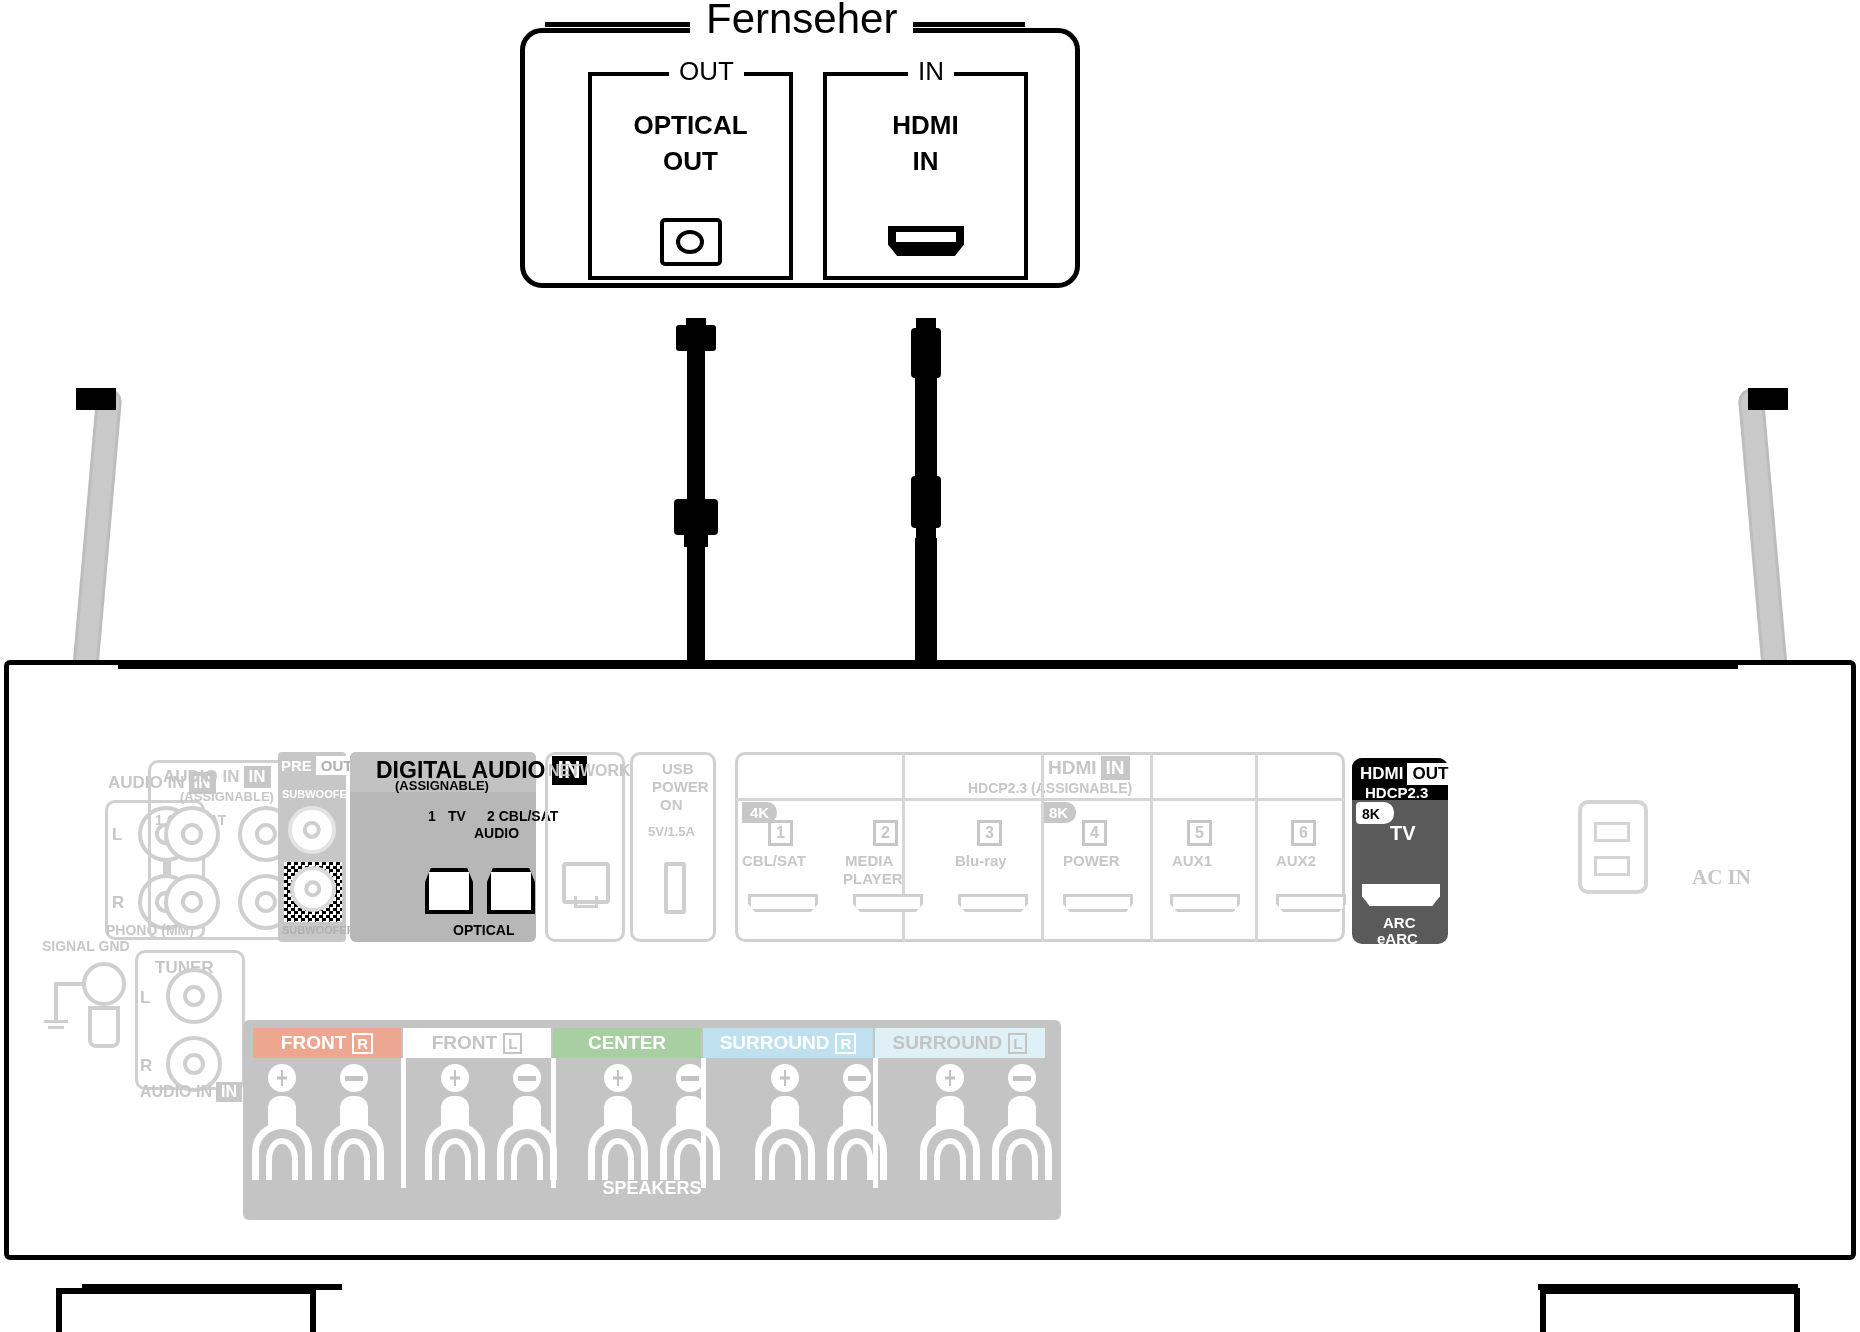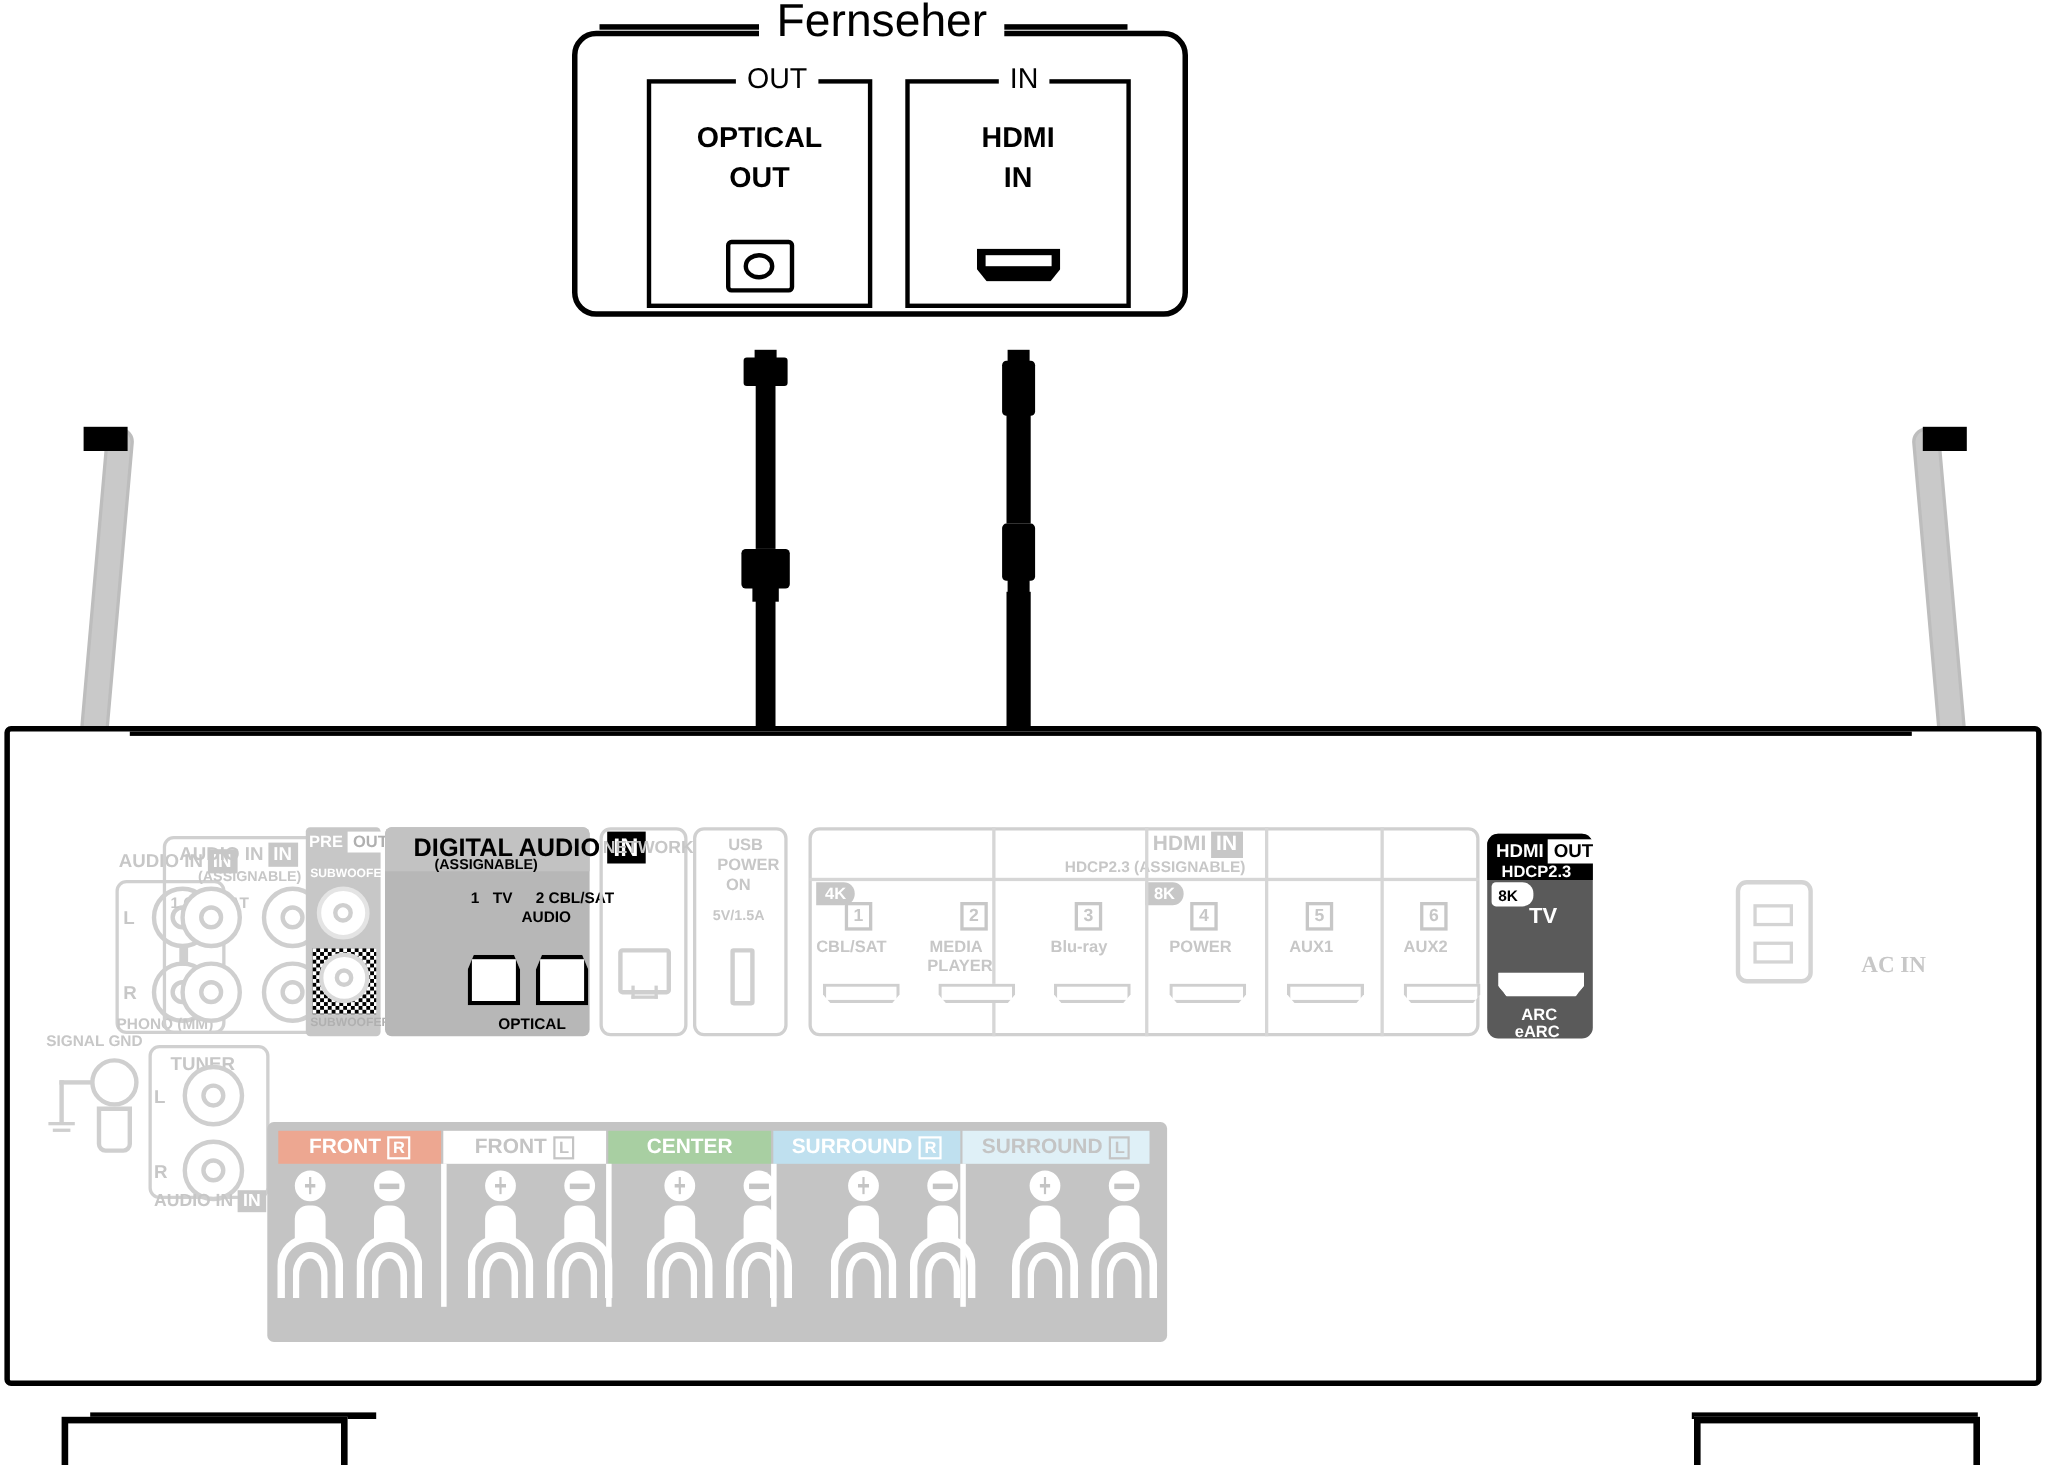--- a/index.html
+++ b/index.html
@@ -404,19 +404,20 @@
   <div class="abs" style="left:936px;top:1096px;width:28px;height:32px;background:#fff;border-radius:12px 12px 0 0;"></div>
   <div class="abs" style="left:920px;top:1122px;width:60px;height:58px;border:7px solid #fff;border-radius:50% 50% 0 0;box-sizing:border-box;border-bottom:none;"></div>
   <div class="abs" style="left:934px;top:1138px;width:32px;height:42px;border:6px solid #fff;border-radius:50% 50% 0 0;box-sizing:border-box;border-bottom:none;"></div>
 
   <div class="spk-sym" style="left:1008px;top:1064px;"></div>
   <div class="abs" style="left:1013px;top:1076px;width:18px;height:5px;background:#c4c4c4;"></div>
   <div class="abs" style="left:1008px;top:1096px;width:28px;height:32px;background:#fff;border-radius:12px 12px 0 0;"></div>
   <div class="abs" style="left:992px;top:1122px;width:60px;height:58px;border:7px solid #fff;border-radius:50% 50% 0 0;box-sizing:border-box;border-bottom:none;"></div>
   <div class="abs" style="left:1006px;top:1138px;width:32px;height:42px;border:6px solid #fff;border-radius:50% 50% 0 0;box-sizing:border-box;border-bottom:none;"></div>
 
+  <div class="abs" id="spk-caption">SPEAKERS</div>
 
   <div class="abs foot-top" id="ftop-l"></div>
   <div class="abs foot-top" id="ftop-r"></div>
   <div class="abs foot" id="foot-l"></div>
   <div class="abs foot" id="foot-r"></div>
 
 </div>
 
 </body></html>

